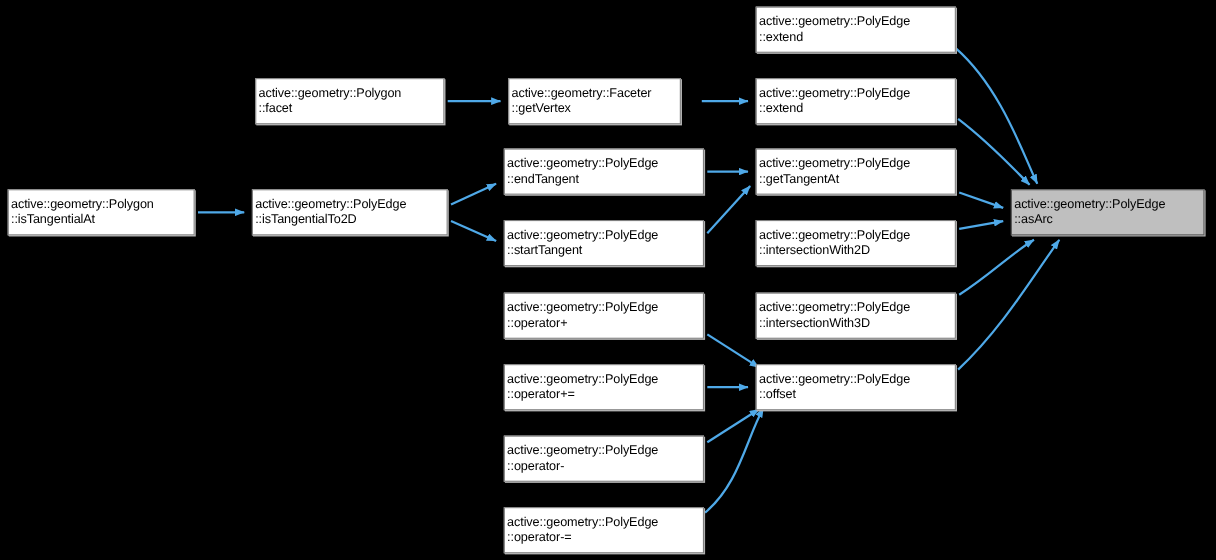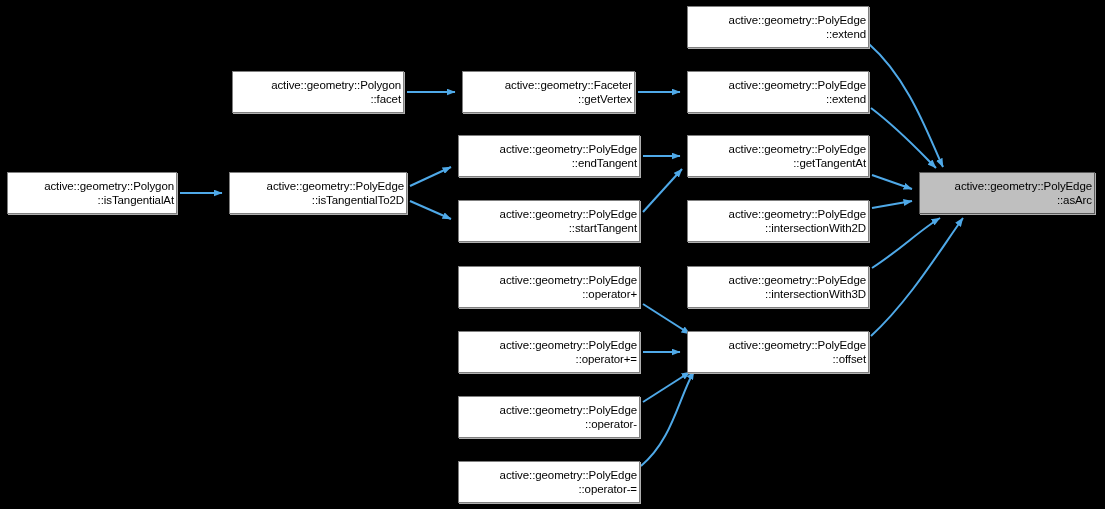--- a/index.html
+++ b/index.html
@@ -25,21 +25,21 @@
   }
   .node {
     position: absolute;
     box-sizing: border-box;
     background: #ffffff;
     border: 1px solid #7f7f7f;
     box-shadow: 1px 1px 0 0 #b0b0b0;
     display: flex;
     align-items: center;
     justify-content: center;
-    text-align: right;
+    text-align: left;
     color: #000000;
     font-size: 11.5px;
     line-height: 14px;
     letter-spacing: -0.1px;
     white-space: pre-line;
     z-index: 2;
   }
   .node.highlight {
     background: #bfbfbf;
     border: 1px solid #5a5a5a;
@@ -82,21 +82,21 @@
       </g>
   </svg>
 
   <div id="nodes-group">
       <div class="node" style="left: 7px; top: 172px; width: 170px; height: 42px;"><span class="node-label">active::geometry::Polygon
 ::isTangentialAt</span></div>
       <div class="node" style="left: 229px; top: 172px; width: 178px; height: 42px;"><span class="node-label">active::geometry::PolyEdge
 ::isTangentialTo2D</span></div>
       <div class="node" style="left: 232px; top: 71px; width: 172px; height: 42px;"><span class="node-label">active::geometry::Polygon
 ::facet</span></div>
-      <div class="node" style="left: 462px; top: 71px; width: 173px; height: 42px;"><span class="node-label">active::geometry::Faceter
+      <div class="node" style="left: 462px; top: 71px; width: 157px; height: 42px;"><span class="node-label">active::geometry::Faceter
 ::getVertex</span></div>
       <div class="node" style="left: 458px; top: 135px; width: 182px; height: 42px;"><span class="node-label">active::geometry::PolyEdge
 ::endTangent</span></div>
       <div class="node" style="left: 458px; top: 200px; width: 182px; height: 42px;"><span class="node-label">active::geometry::PolyEdge
 ::startTangent</span></div>
       <div class="node" style="left: 458px; top: 266px; width: 182px; height: 42px;"><span class="node-label">active::geometry::PolyEdge
 ::operator+</span></div>
       <div class="node" style="left: 458px; top: 331px; width: 182px; height: 42px;"><span class="node-label">active::geometry::PolyEdge
 ::operator+=</span></div>
       <div class="node" style="left: 458px; top: 396px; width: 182px; height: 42px;"><span class="node-label">active::geometry::PolyEdge

